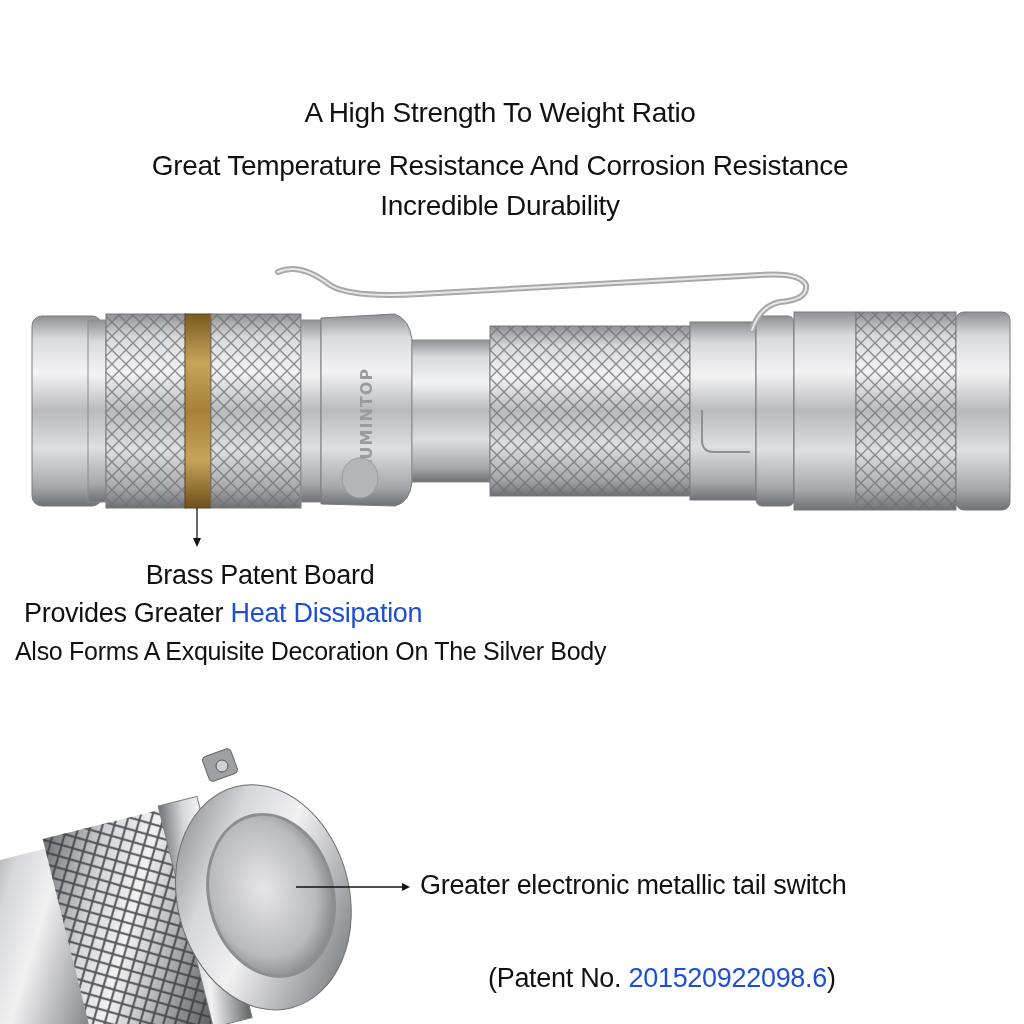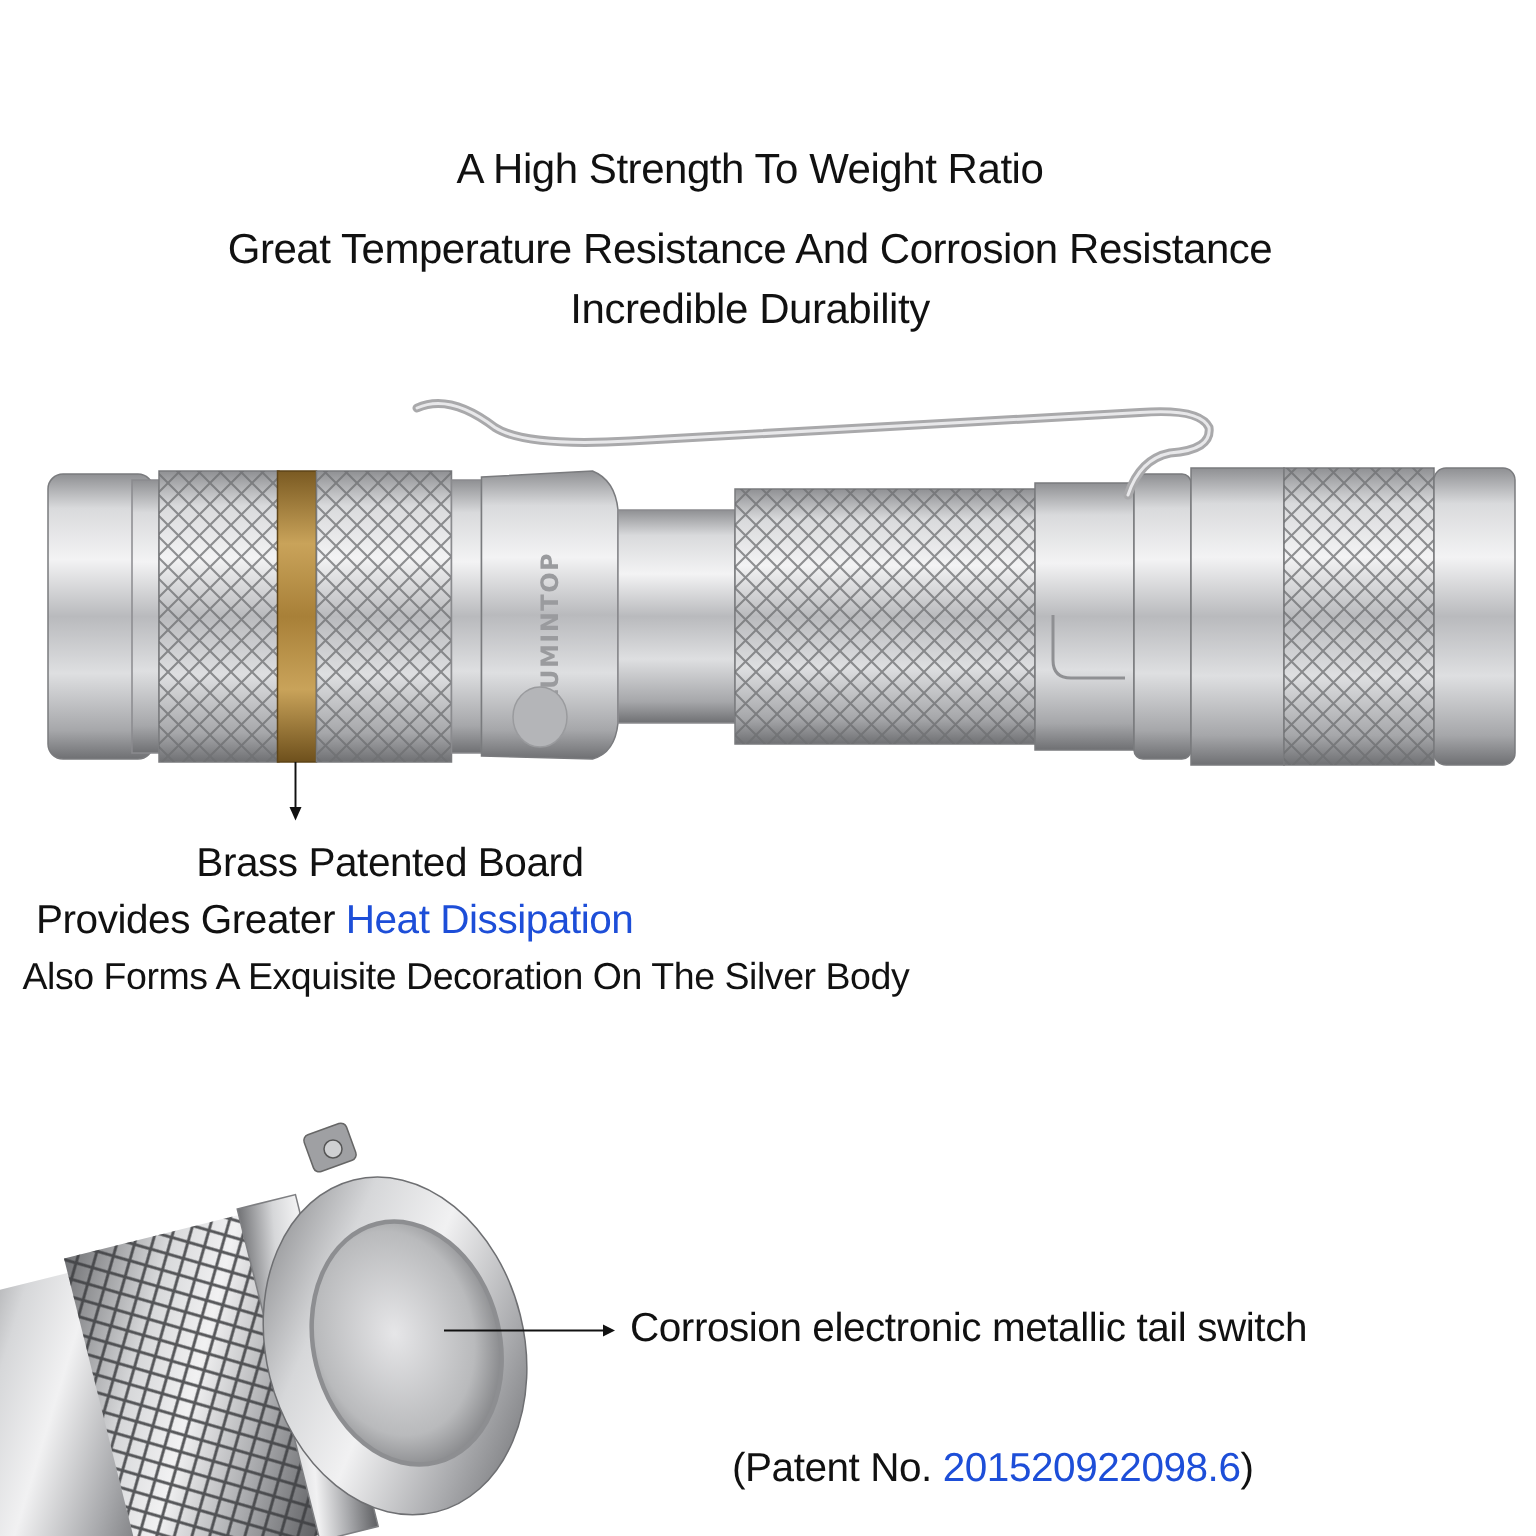--- a/index.html
+++ b/index.html
@@ -81,21 +81,21 @@
   <rect x="856" y="312" width="100" height="198" fill="url(#knurl)"></rect>
   <rect x="956" y="312" width="54" height="198" rx="8" fill="url(#metal)" stroke="#7a7b7e"></rect>
 
   <path d="M278 272 Q300 262 330 285 Q350 298 420 294 L760 275 Q800 272 806 285 Q808 300 780 302 Q760 306 752 330" fill="none" stroke="#a9a9ab" stroke-width="6" stroke-linecap="round"></path>
   <path d="M278 272 Q300 262 330 285 Q350 298 420 294 L760 275 Q800 272 806 285 Q808 300 780 302 Q760 306 752 330" fill="none" stroke="#e8e8ea" stroke-width="2" stroke-linecap="round"></path>
 
   <line x1="197" y1="508" x2="197" y2="540" stroke="#111" stroke-width="1.3"></line>
   <polygon points="193,538 201,538 197,547" fill="#111"></polygon>
 </svg>
 
-<div class="txt brass1">Brass Patented Board</div>
+<div class="txt brass1">Brass Patent Board</div>
 <div class="txt brass2"><span>Provides Greater </span><span class="hl">Heat Dissipation</span></div>
 <div class="txt brass3">Also Forms A Exquisite Decoration On The Silver Body</div>
 
 <svg width="420" height="284" viewBox="0 0 420 284" style="left:0;top:740px;">
   <defs>
     <linearGradient id="metal2" x1="0" y1="0" x2="1" y2="1">
       <stop offset="0" stop-color="#707174"></stop>
       <stop offset="0.3" stop-color="#d6d7d9"></stop>
       <stop offset="0.5" stop-color="#f1f1f2"></stop>
       <stop offset="0.75" stop-color="#a9aaad"></stop>
@@ -120,14 +120,14 @@
   </g>
   <rect x="205" y="12" width="30" height="26" rx="4" fill="#9fa0a3" stroke="#666" transform="rotate(-20 220 25)"></rect>
   <circle cx="222" cy="26" r="6" fill="#cfd0d2" stroke="#555"></circle>
 </svg>
 
 <svg width="120" height="12" viewBox="0 0 120 12" style="left:296px;top:881px;">
   <line x1="0" y1="6" x2="108" y2="6" stroke="#111" stroke-width="1.3"></line>
   <polygon points="106,2 106,10 114,6" fill="#111"></polygon>
 </svg>
 
-<div class="txt switch1">Corrosion electronic metallic tail switch</div>
+<div class="txt switch1">Greater electronic metallic tail switch</div>
 <div class="txt switch2"><span>(Patent No. </span><span class="hl">201520922098.6</span><span>)</span></div>
 
 </body></html>

